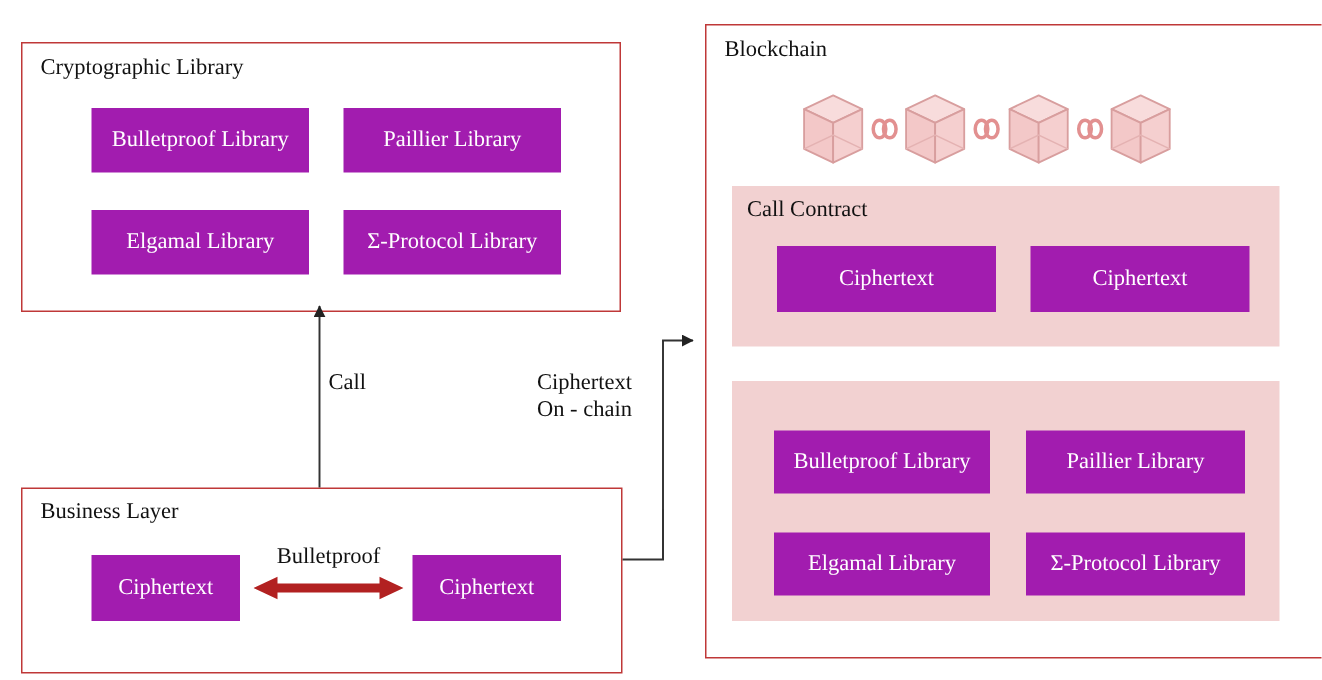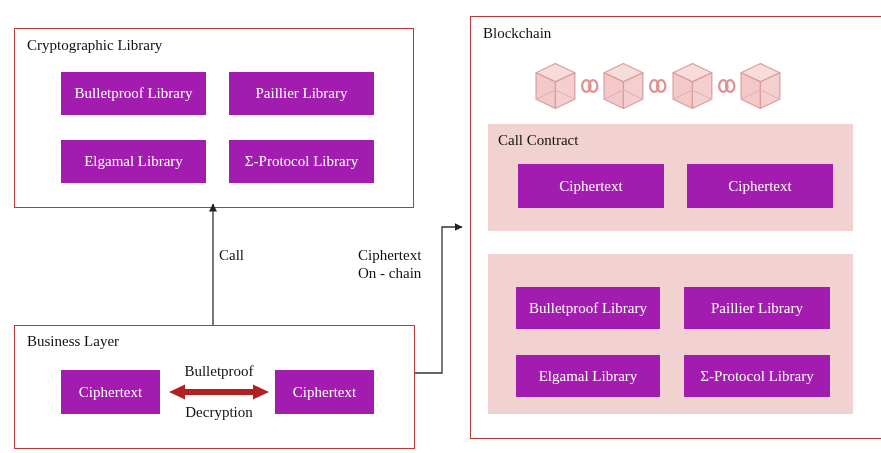--- a/index.html
+++ b/index.html
@@ -84,21 +84,20 @@
   </div>
 
   <div class="outlined-box" style="left:14px; top:325px; width:401px; height:124px;">
     <div class="box-title" style="left:12px; top:7px;">Business Layer</div>
     <div class="red-btn" style="left:46px; top:44px; width:99px; height:44px;">Ciphertext</div>
     <div class="red-btn" style="left:260px; top:44px; width:99px; height:44px;">Ciphertext</div>
     <div class="center-label" style="left:154px; top:37px;">Bulletproof</div>
     <svg class="dbl-arrow-svg" width="100" height="18" viewBox="0 0 100 18">
       <polygon points="0,9 16,1.5 16,6 84,6 84,1.5 100,9 84,16.5 84,12 16,12 16,16.5" fill="#b22121"></polygon>
     </svg>
-    <div class="center-label" style="left:154px; top:78px;">Decryption</div>
   </div>
 
   <div class="outlined-box" style="left:470px; top:16px; width:458px; height:423px;padding-left:36px;">
     <div class="box-title" style="left:12px; top:8px;">Blockchain</div>
 
     <div class="chain-row">
       <svg width="46" height="52" viewBox="0 0 44 48">
         <polygon points="22,2 41,11 22,20 3,11" fill="#f8dcdc" stroke="#d89e9e" stroke-width="1.2" stroke-linejoin="round"></polygon>
         <polygon points="3,11 22,20 22,46 3,37" fill="#f3c8c8" stroke="#d89e9e" stroke-width="1.2" stroke-linejoin="round"></polygon>
         <polygon points="22,20 41,11 41,37 22,46" fill="#f5cfcf" stroke="#d89e9e" stroke-width="1.2" stroke-linejoin="round"></polygon>

